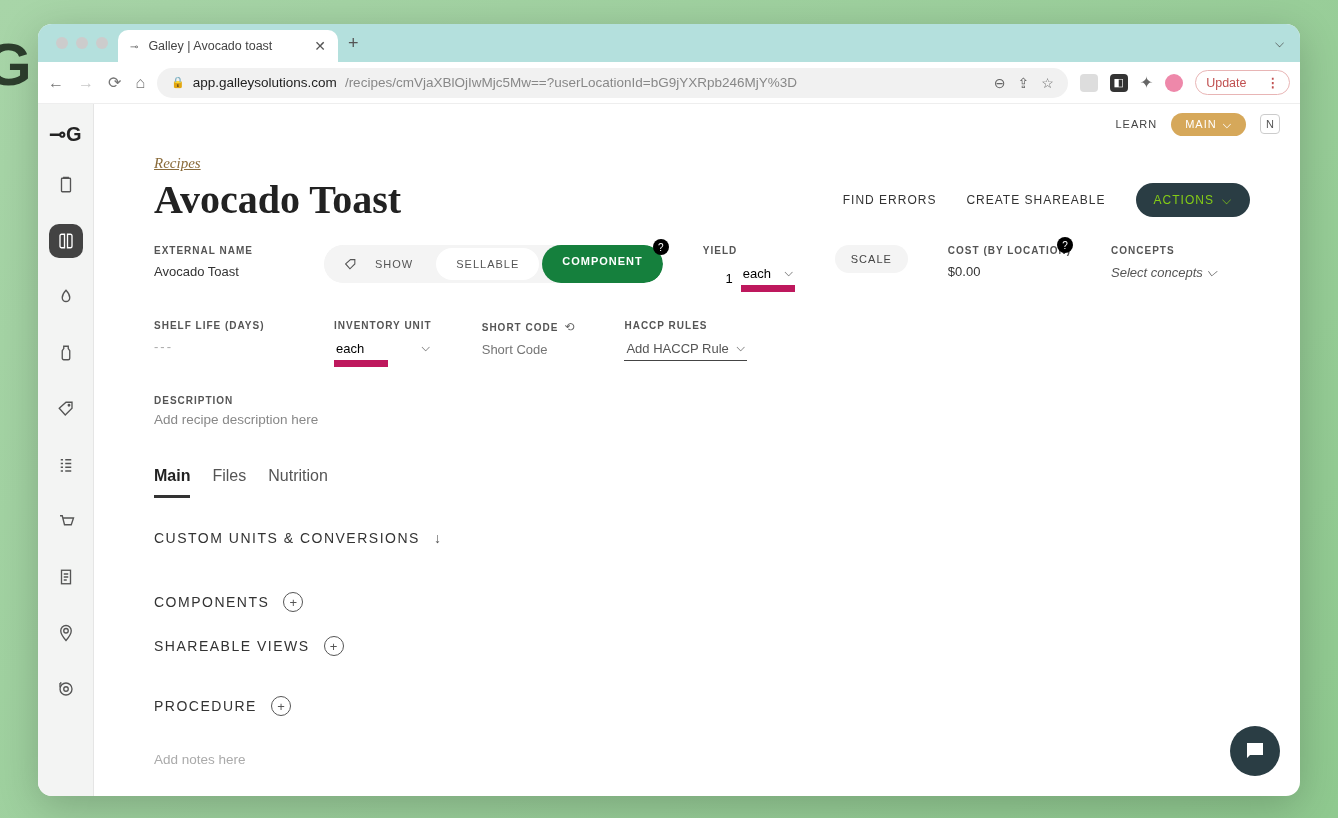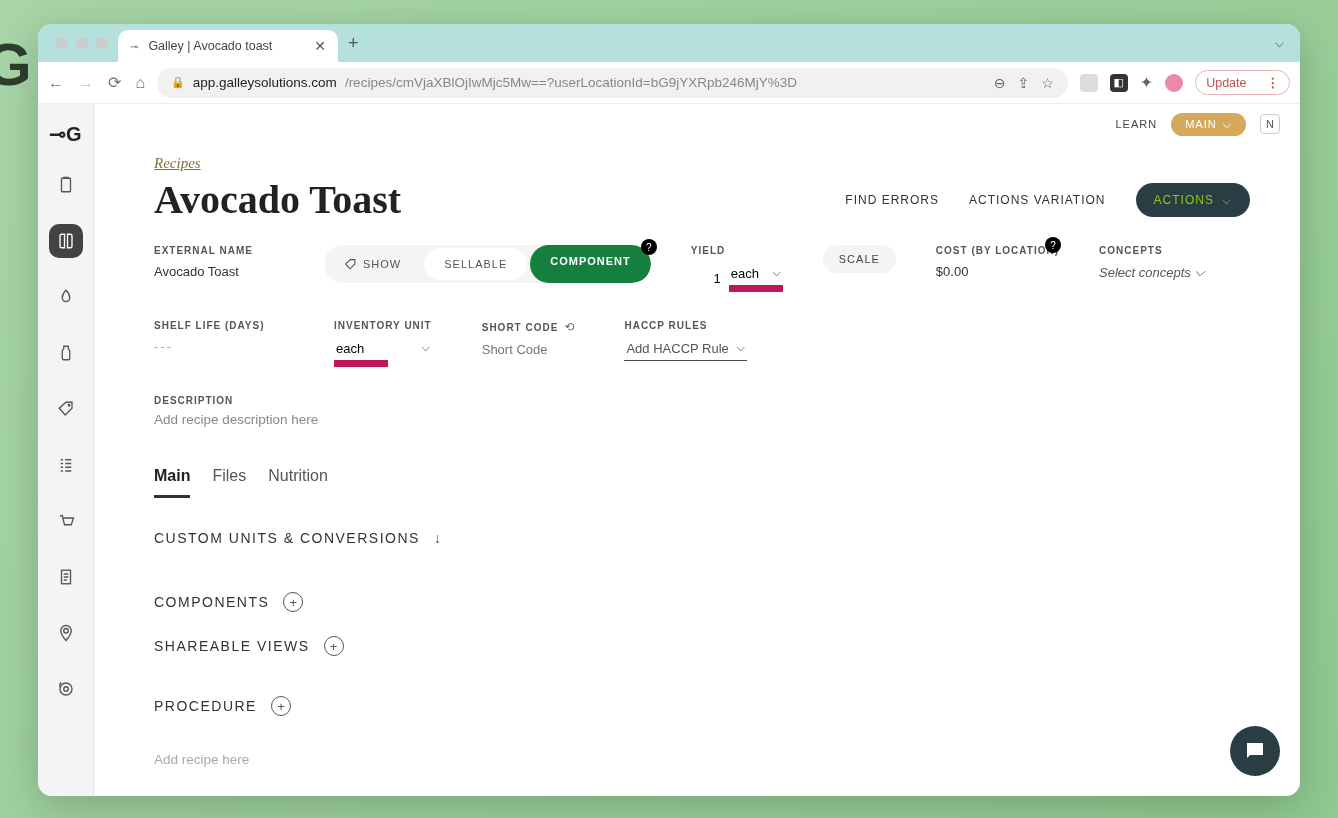--- a/index.html
+++ b/index.html
@@ -235,21 +235,21 @@
   position:relative;
 }
 .pill {
   padding: 10px 20px;
   font-size: 11px;
   letter-spacing: 1px;
   color:#555;
 }
 .pill.show {
   background:#f4f4f4;
-  display:flex; gap:6px; align-items:center;
+  display:flex; gap:18px; align-items:center;
   border-radius:20px;
 }
 .pill.sellable { background:#fff; border-radius:20px; margin: 3px;}
 .pill.component { background:#15803d; color:#fff; border-radius:20px;font-weight:bold; }
 .badge-q {
   position:absolute;
   width:16px; height:16px;
   background:#000;
   color:#fff;
   border-radius:50%;
@@ -463,21 +463,21 @@
           <span>N</span>
         </div>
       </div>
 
       <div class="main-area">
         <a class="breadcrumb">Recipes</a>
         <div class="title-row">
           <h1 class="page-title">Avocado Toast</h1>
           <div class="title-actions">
             <span class="link">FIND ERRORS</span>
-            <span class="link">ACTIONS VARIATION</span>
+            <span class="link">CREATE SHAREABLE</span>
             <div class="actions-btn">
               <span>ACTIONS</span>
               <span>⌵</span>
             </div>
           </div>
         </div>
 
         <div class="meta-row">
           <div class="meta-block" style="min-width:130px">
             <span class="meta-label">EXTERNAL NAME</span>
@@ -586,21 +586,21 @@
           <span class="section-title">SHAREABLE VIEWS</span>
           <span class="plus-circle">+</span>
         </div>
 
         <div class="section" style="margin-top:40px">
           <span class="section-title">PROCEDURE</span>
           <span class="plus-circle">+</span>
         </div>
 
         <div class="notes-section">
-          <div class="notes-text">Add recipe here</div>
+          <div class="notes-text">Add notes here</div>
         </div>
       </div>
     </div>
   </div>
 
   <div class="chat-bubble">
     <svg viewBox="0 0 24 24" fill="#fff">
         <path d="M4 4h16v12H7l-3 3V4z"></path>
       </svg>
   </div>

